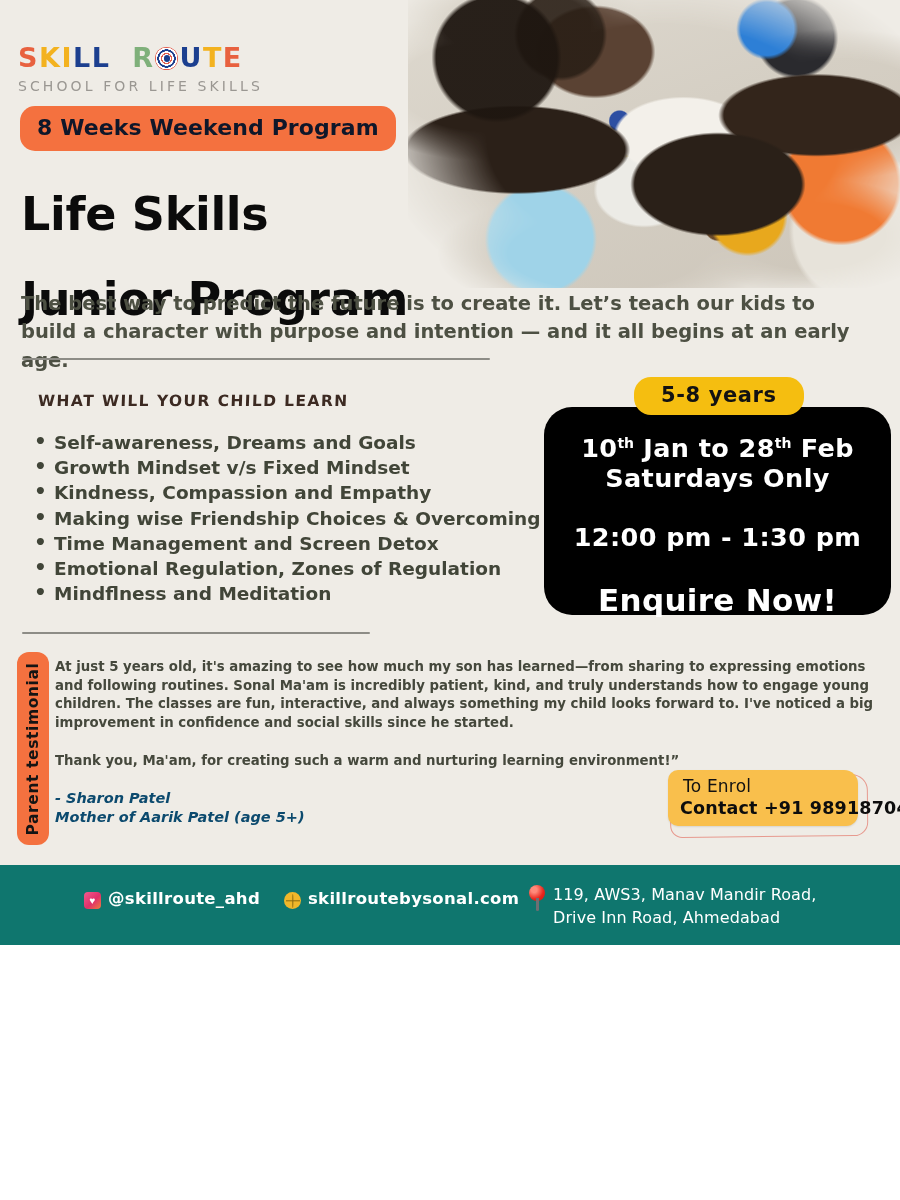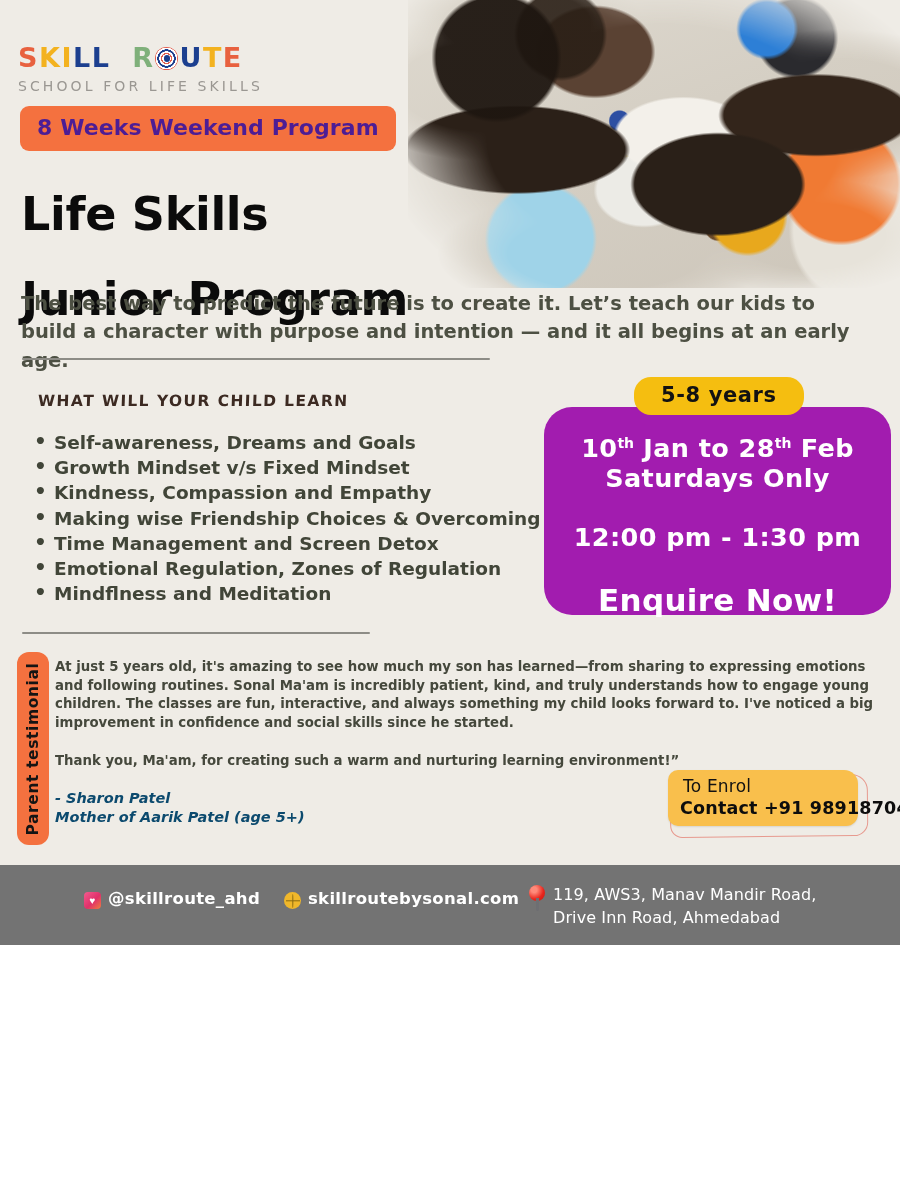--- a/index.html
+++ b/index.html
@@ -119,22 +119,22 @@
     margin-top: 7px;
     font-weight: 400;
   }
 
   
   .weeks-badge {
     position: absolute;
     left: 20px;
     top: 106px;
     background: #f4713f;
-    color: #4c1d95;
-    border-radius: 9px;
+    color: #0f172a;
+    border-radius: 15px;
     padding: 9px 17px 11px 17px;
     font-size: 22px;
     font-weight: 700;
     letter-spacing: .1px;
     font-family: "DejaVu Sans", sans-serif;
   }
 
   
   .headline {
     position: absolute;
@@ -226,21 +226,21 @@
     font-weight: 700;
     font-size: 21px;
     letter-spacing: .6px;
   }
   .info-card {
     position: absolute;
     left: 544px;
     top: 407px;
     width: 347px;
     height: 208px;
-    background: #a21caf;
+    background: #000000;
     border-radius: 28px;
     z-index: 2;
     color: #ffffff;
     text-align: center;
     font-family: "DejaVu Sans", sans-serif;
   }
   .info-dates {
     margin-top: 21px;
     font-weight: 700;
     font-size: 25.5px;
@@ -357,21 +357,21 @@
     white-space: nowrap;
   }
 
   
   .footer {
     position: absolute;
     left: 0;
     top: 865px;
     width: 900px;
     height: 80px;
-    background: #737373;
+    background: #0f766e;
     color: #ffffff;
   }
   .f-item {
     position: absolute;
     display: flex;
     align-items: flex-start;
     gap: 7px;
   }
   .f-insta  { left: 84px;  top: 25px; }
   .f-web    { left: 284px; top: 25px; }

